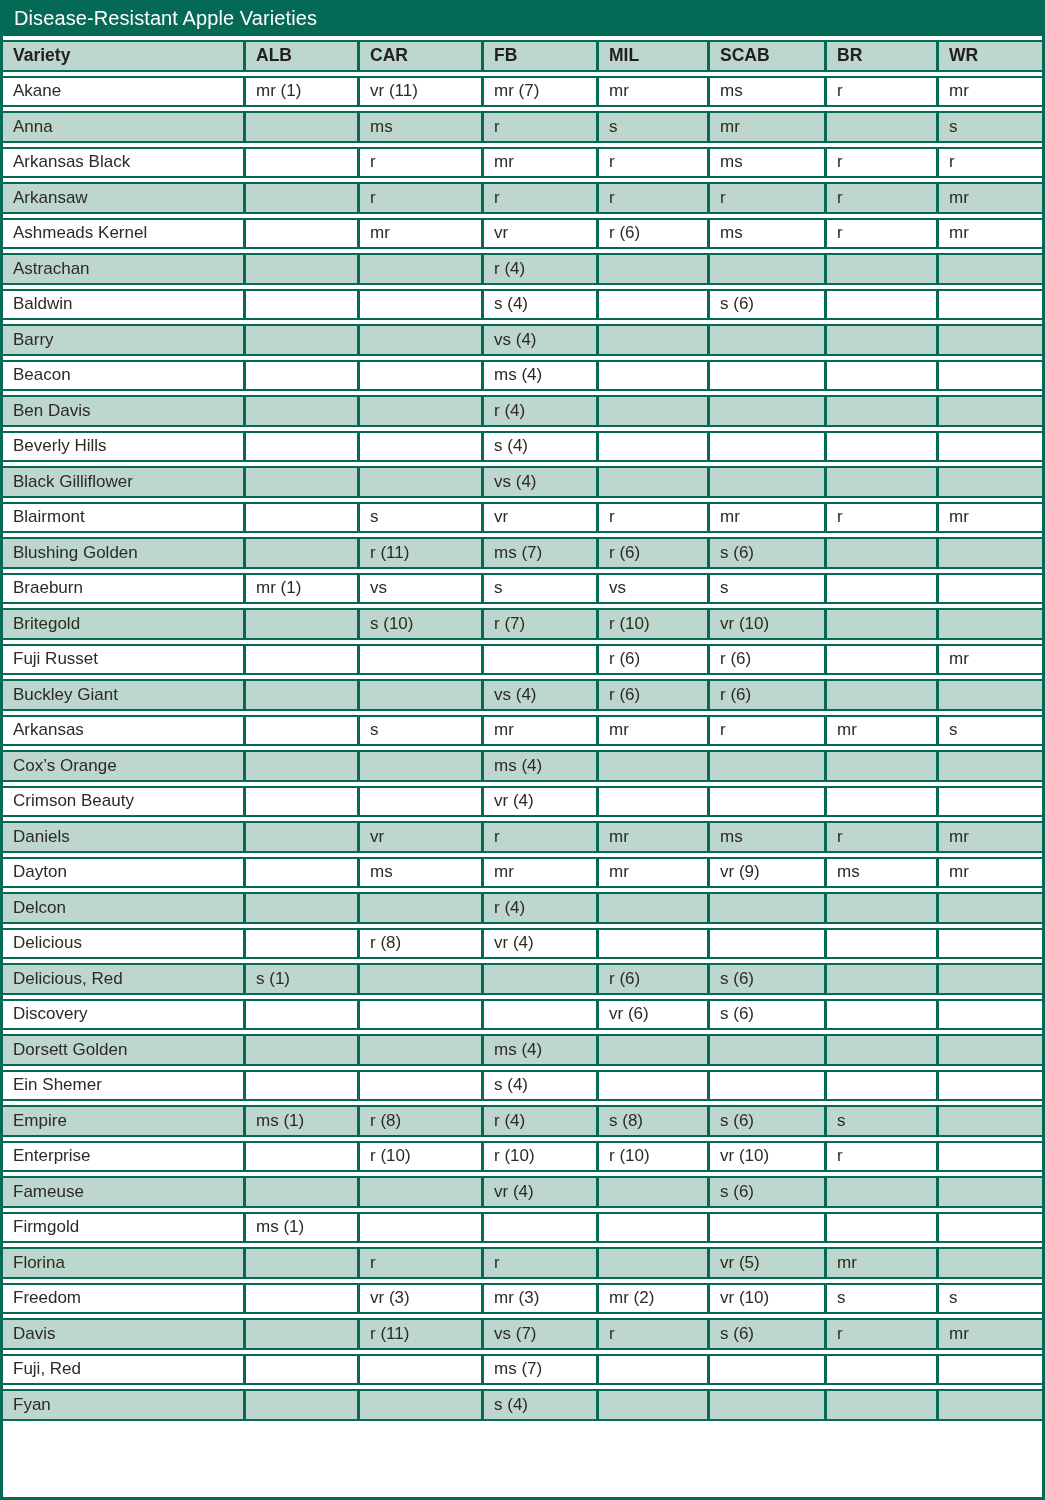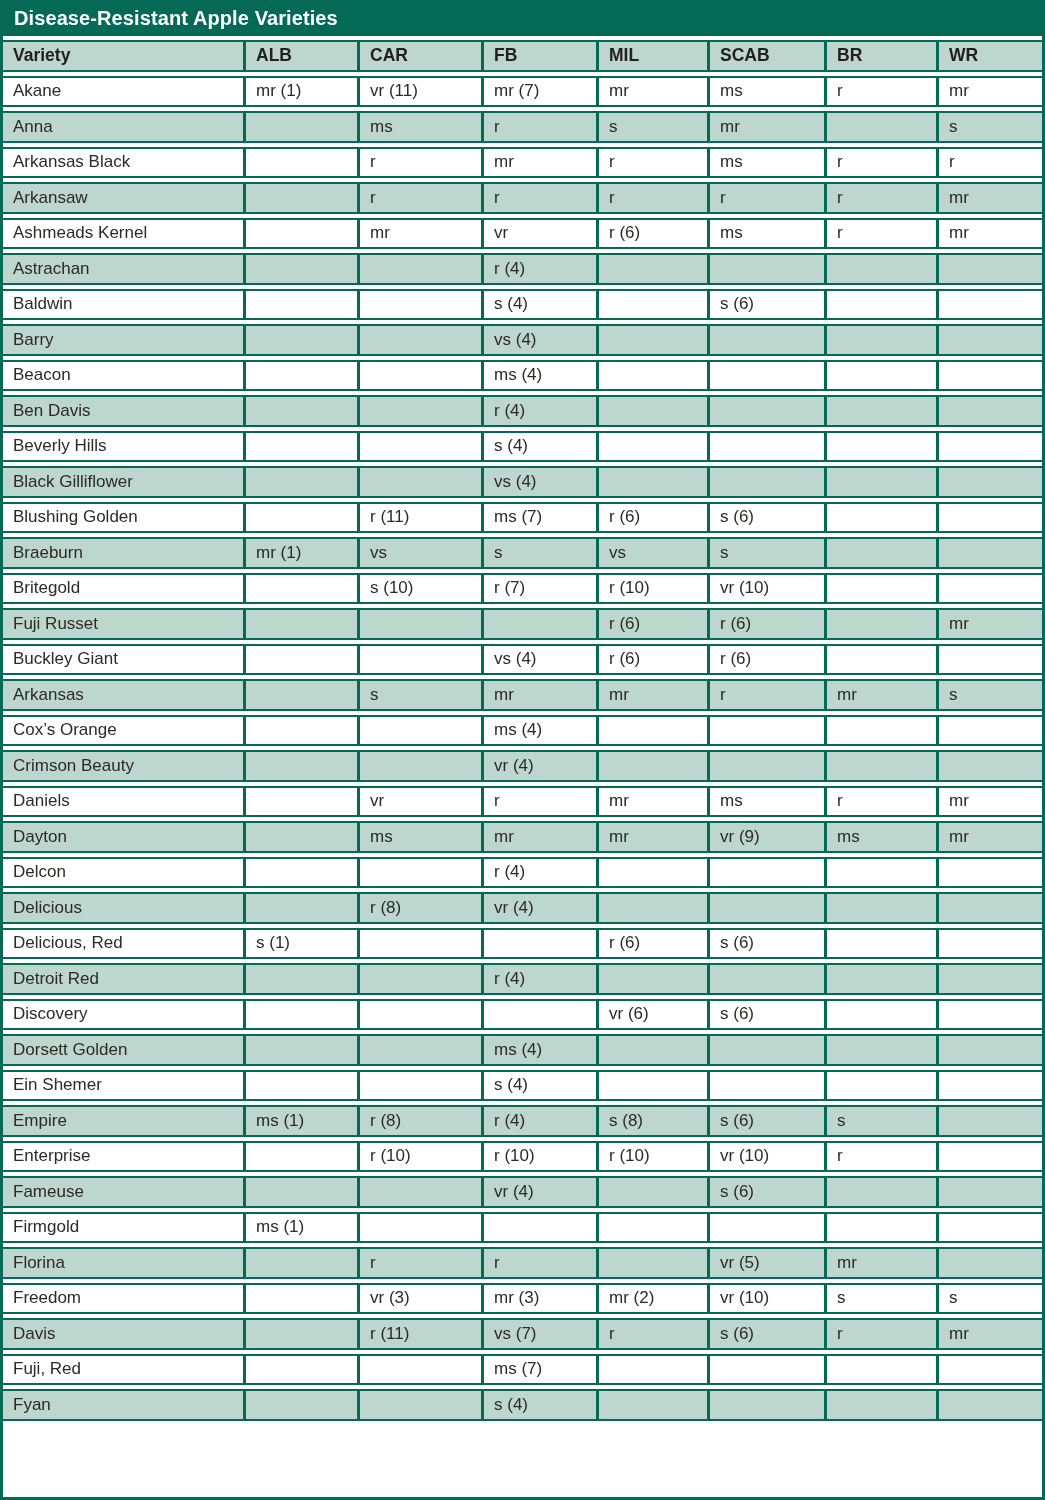--- a/index.html
+++ b/index.html
@@ -24,21 +24,21 @@
     background: #ffffff;
   }
   .title-bar {
     height: 36px;
     background: var(--g);
     color: var(--tt);
     display: flex;
     align-items: center;
     padding-left: 11px;
     font-size: 20px;
-    font-weight: bold;
+    font-weight: normal;
     letter-spacing: 0.1px;
   }
   table.apple {
     width: 1039px;
     table-layout: fixed;
     border-collapse: separate;
     border-spacing: 0 4px;
   }
   col.c-variety { width: 240px; }
   col.c-alb  { width: 114px; }
@@ -218,20 +218,30 @@
           <td>Black Gilliflower</td>
           <td></td>
           <td></td>
           <td>vs (4)</td>
           <td></td>
           <td></td>
           <td></td>
           <td></td>
         </tr>
         <tr>
+          <td>Blairmont</td>
+          <td></td>
+          <td>s</td>
+          <td>vr</td>
+          <td>r</td>
+          <td>mr</td>
+          <td>r</td>
+          <td>mr</td>
+        </tr>
+        <tr>
           <td>Blushing Golden</td>
           <td></td>
           <td>r (11)</td>
           <td>ms (7)</td>
           <td>r (6)</td>
           <td>s (6)</td>
           <td></td>
           <td></td>
         </tr>
         <tr>
@@ -344,30 +354,20 @@
           <td></td>
           <td></td>
         </tr>
         <tr>
           <td>Delicious, Red</td>
           <td>s (1)</td>
           <td></td>
           <td></td>
           <td>r (6)</td>
           <td>s (6)</td>
-          <td></td>
-          <td></td>
-        </tr>
-        <tr>
-          <td>Detroit Red</td>
-          <td></td>
-          <td></td>
-          <td>r (4)</td>
-          <td></td>
-          <td></td>
           <td></td>
           <td></td>
         </tr>
         <tr>
           <td>Discovery</td>
           <td></td>
           <td></td>
           <td></td>
           <td>vr (6)</td>
           <td>s (6)</td>

